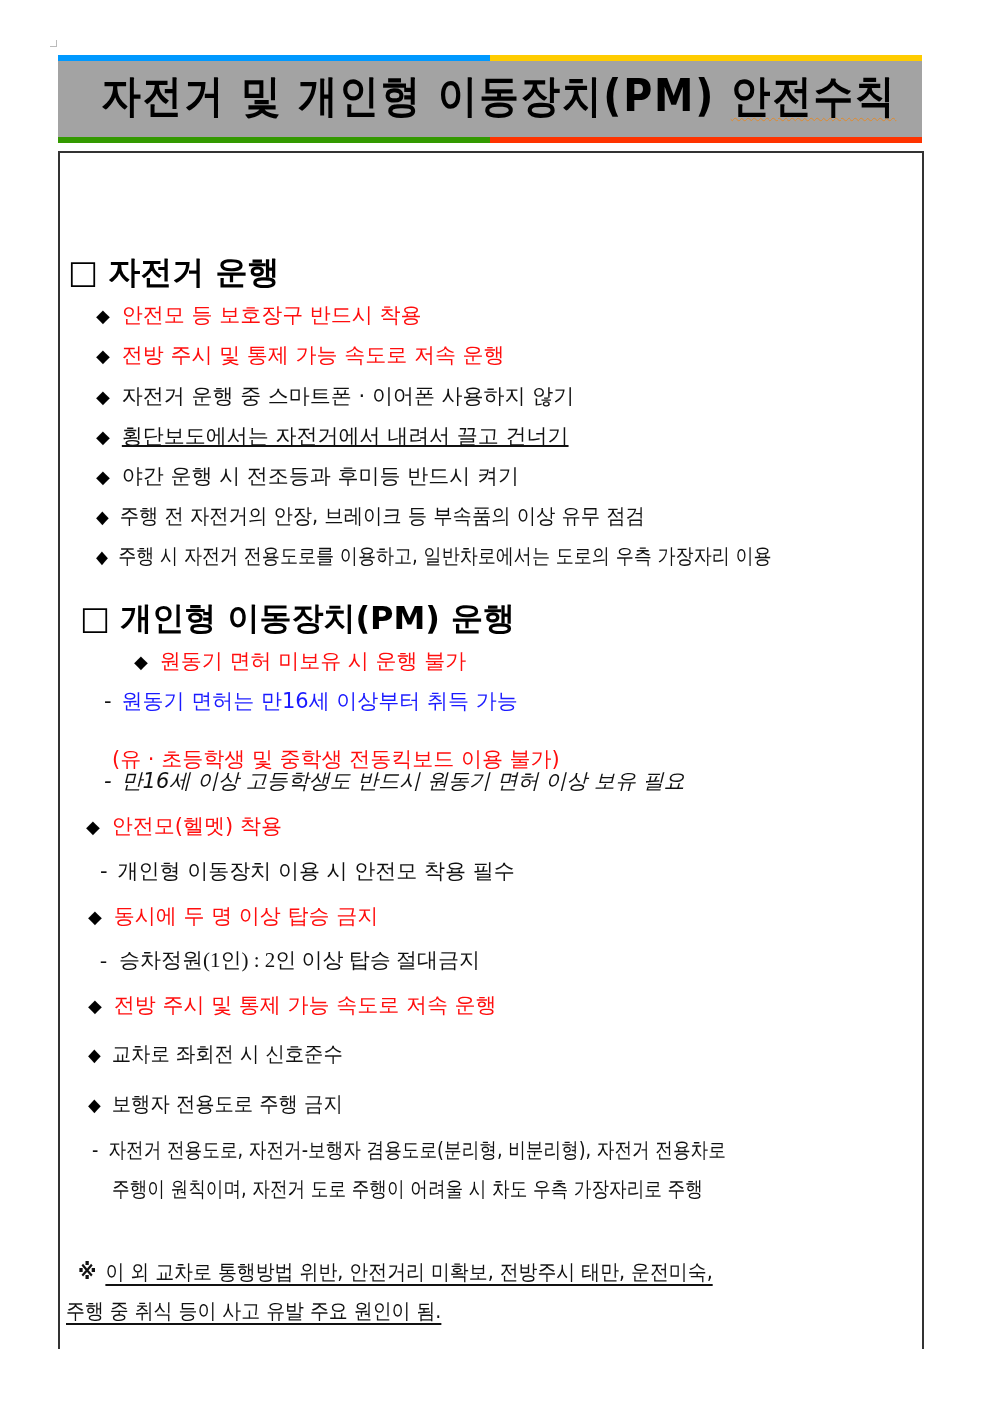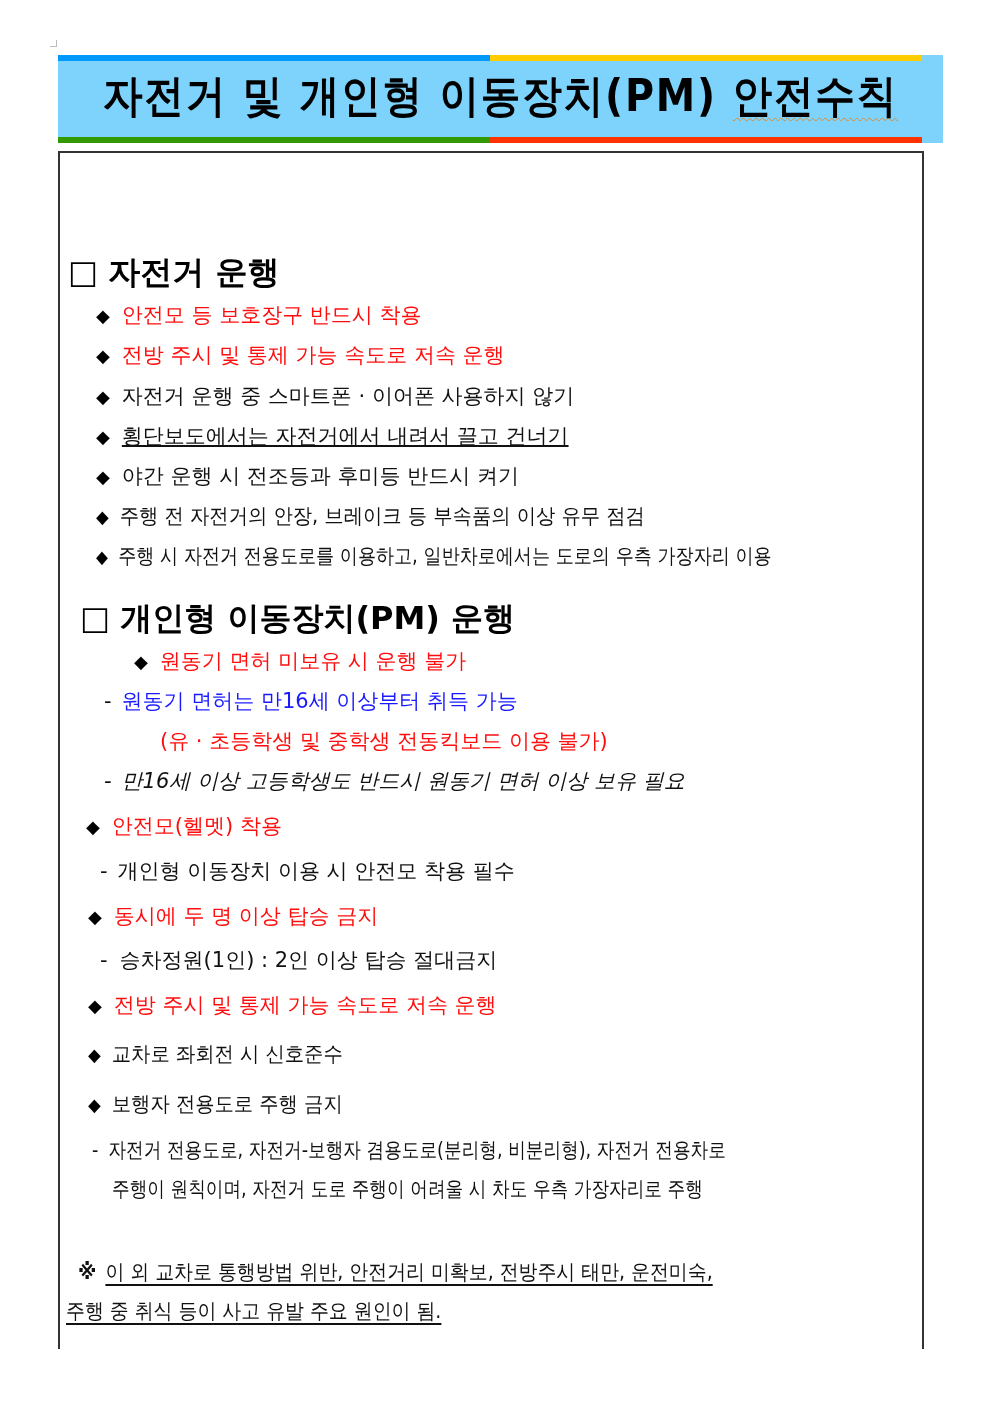--- a/index.html
+++ b/index.html
@@ -7,22 +7,21 @@
       width: 992px; height: 1403px; position: relative; overflow: hidden;
       font-family: "DejaVu Sans", "Liberation Sans", sans-serif;
       color: #111;
     }
     .corner-mark {
       position: absolute; left: 50px; top: 40px; width: 6px; height: 6px;
       border-right: 1px solid #bbb; border-bottom: 1px solid #bbb;
     }
     .title-block {
       position: absolute; left: 58px; top: 55px; width: 864px; height: 88px;
-      background: #7dd3fc;
-      padding-left: 21px;
+      background: #a3a3a3;
     }
     .bar { position: absolute; height: 6px; width: 432px; }
     .bar.top-left { left: 0; top: 0; }
     .bar.top-right { left: 432px; top: 0; }
     .bar.bot-left { left: 0; bottom: 0; }
     .bar.bot-right { left: 432px; bottom: 0; }
     .title-text {
       position: absolute; left: 0; right: 0; top: 12px; text-align: center;
       font-size: 44px; font-weight: bold; letter-spacing: 2px; color: #000;
       transform: scaleX(0.9); transform-origin: center;
@@ -95,36 +94,36 @@
 <div class="line heading" style="left:80px; top:604px;">
   <span class="box-glyph">□</span><span>개인형 이동장치(PM) 운행</span>
 </div>
 
 <div class="line red" style="left:90px; top:647px;margin-left:44px;">
   <span class="diamond">◆</span><span>원동기 면허 미보유 시 운행 불가</span>
 </div>
 <div class="line blue" style="left:104px; top:687px;">
   <span style="color:#111; margin-right:10px;">-</span><span>원동기 면허는 만16세 이상부터 취득 가능</span>
 </div>
-<div class="line red" style="left:112px; top:727px;margin-left:48px;">
+<div class="line red" style="left:112px; top:745px;">
   <span>(유 · 초등학생 및 중학생 전동킥보드 이용 불가)</span>
 </div>
 <div class="line black" style="left:104px; top:767px;font-style:italic;">
   <span style="margin-right:10px;">-</span><span>만16세 이상 고등학생도 반드시 원동기 면허 이상 보유 필요</span>
 </div>
 <div class="line red" style="left:86px; top:812px;">
   <span class="diamond">◆</span><span>안전모(헬멧) 착용</span>
 </div>
 <div class="line black" style="left:100px; top:857px;">
   <span style="margin-right:10px;">-</span><span>개인형 이동장치 이용 시 안전모 착용 필수</span>
 </div>
 <div class="line red" style="left:88px; top:902px;">
   <span class="diamond">◆</span><span>동시에 두 명 이상 탑승 금지</span>
 </div>
-<div class="line black" style="left:100px; top:946px;">
+<div class="line black" style="left:100px; top:946px;font-family:Liberation Serif, serif;">
   <span style="margin-right:12px;">-</span><span>승차정원(1인) : 2인 이상 탑승 절대금지</span>
 </div>
 <div class="line red" style="left:88px; top:991px;">
   <span class="diamond">◆</span><span>전방 주시 및 통제 가능 속도로 저속 운행</span>
 </div>
 <div class="line black narrow" style="left:88px; top:1040px;">
   <span class="diamond">◆</span><span>교차로 좌회전 시 신호준수</span>
 </div>
 <div class="line black narrow" style="left:88px; top:1090px;">
   <span class="diamond">◆</span><span>보행자 전용도로 주행 금지</span>

